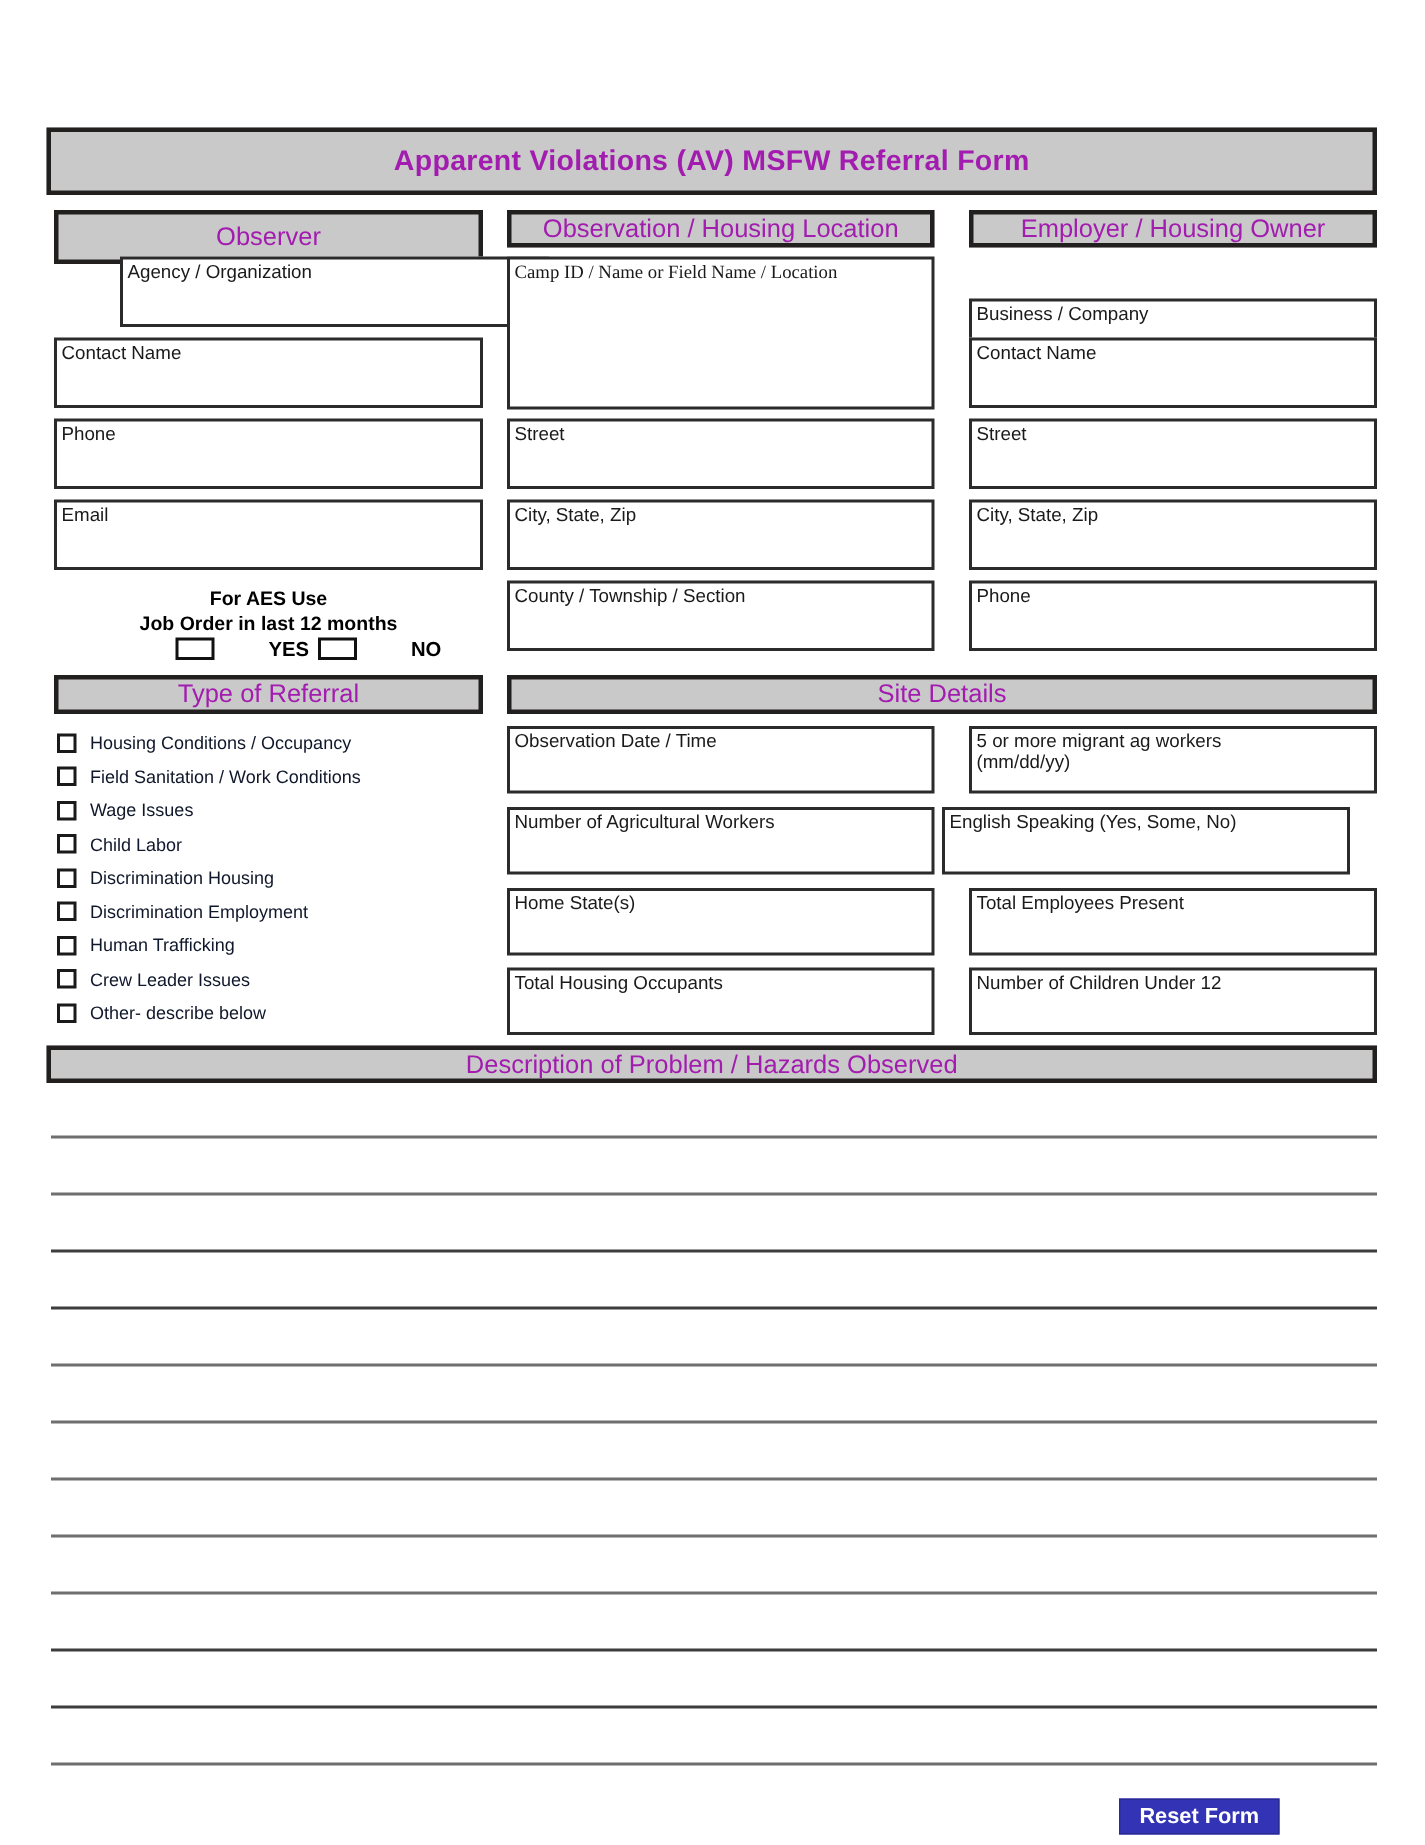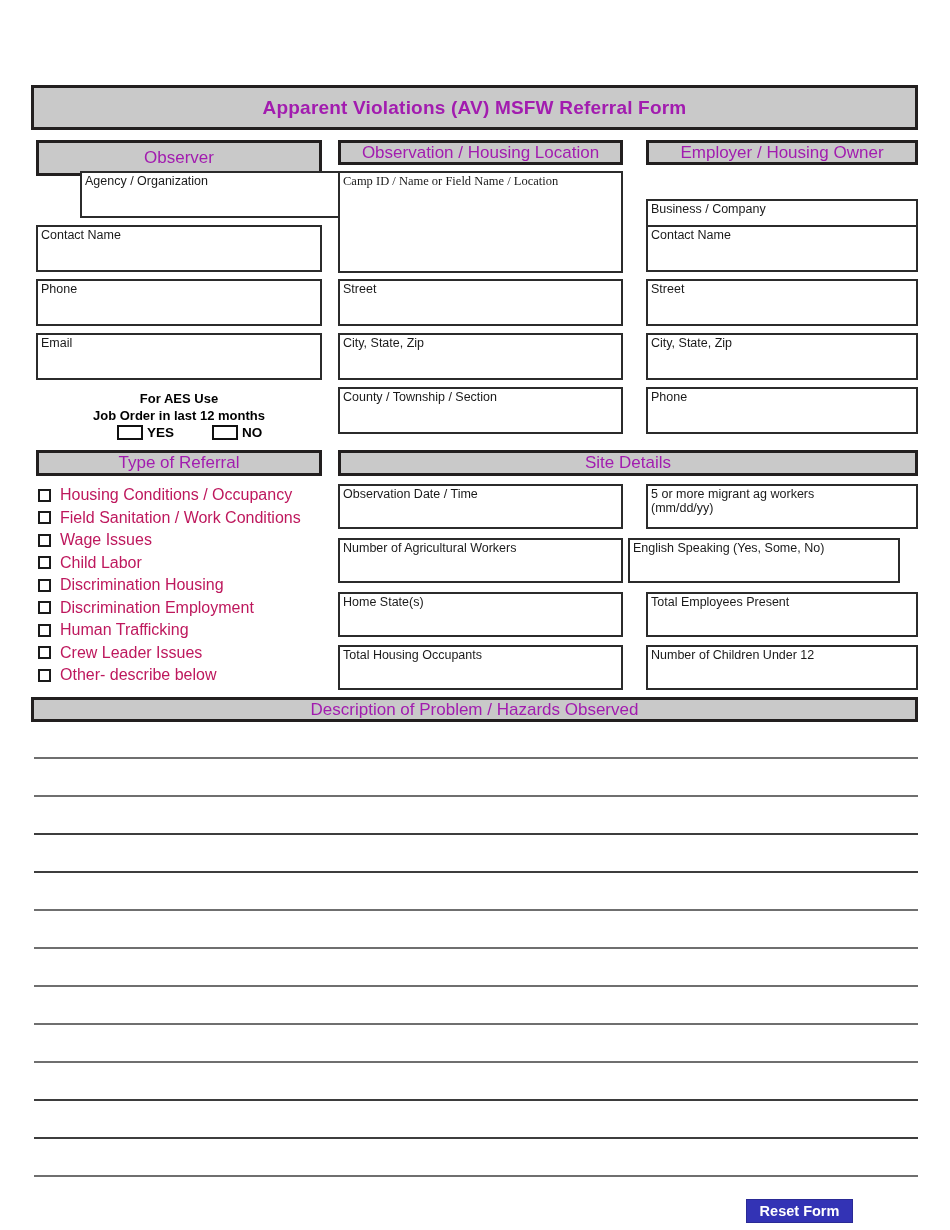--- a/index.html
+++ b/index.html
@@ -67,20 +67,21 @@
     position: absolute;
     text-align: center;
     font-size: 13px;
     font-weight: bold;
     line-height: 17px;
   }
   .aes-row {
     position: absolute;
     display: flex;
     align-items: center;
+    gap: 32px;
   }
   .wide-check {
     width: 26px;
     height: 15px;
     border: 2px solid #111111;
     background: #ffffff;
     box-sizing: border-box;
     display: inline-block;
   }
   .aes-word {
@@ -104,22 +105,22 @@
   .cb-square {
     width: 13px;
     height: 13px;
     border: 2px solid #1a1a1a;
     background: #ffffff;
     box-sizing: border-box;
     flex: 0 0 auto;
   }
   .cb-label {
     margin-left: 9px;
-    font-size: 16px;
-    color: #be185d;
+    font-size: 12px;
+    color: #0f172a;
     white-space: nowrap;
   }
 
   
   .rule {
     position: absolute;
     left: 34px;
     width: 884px;
     height: 0;
     border-top: 2px solid #6f6f6f;

